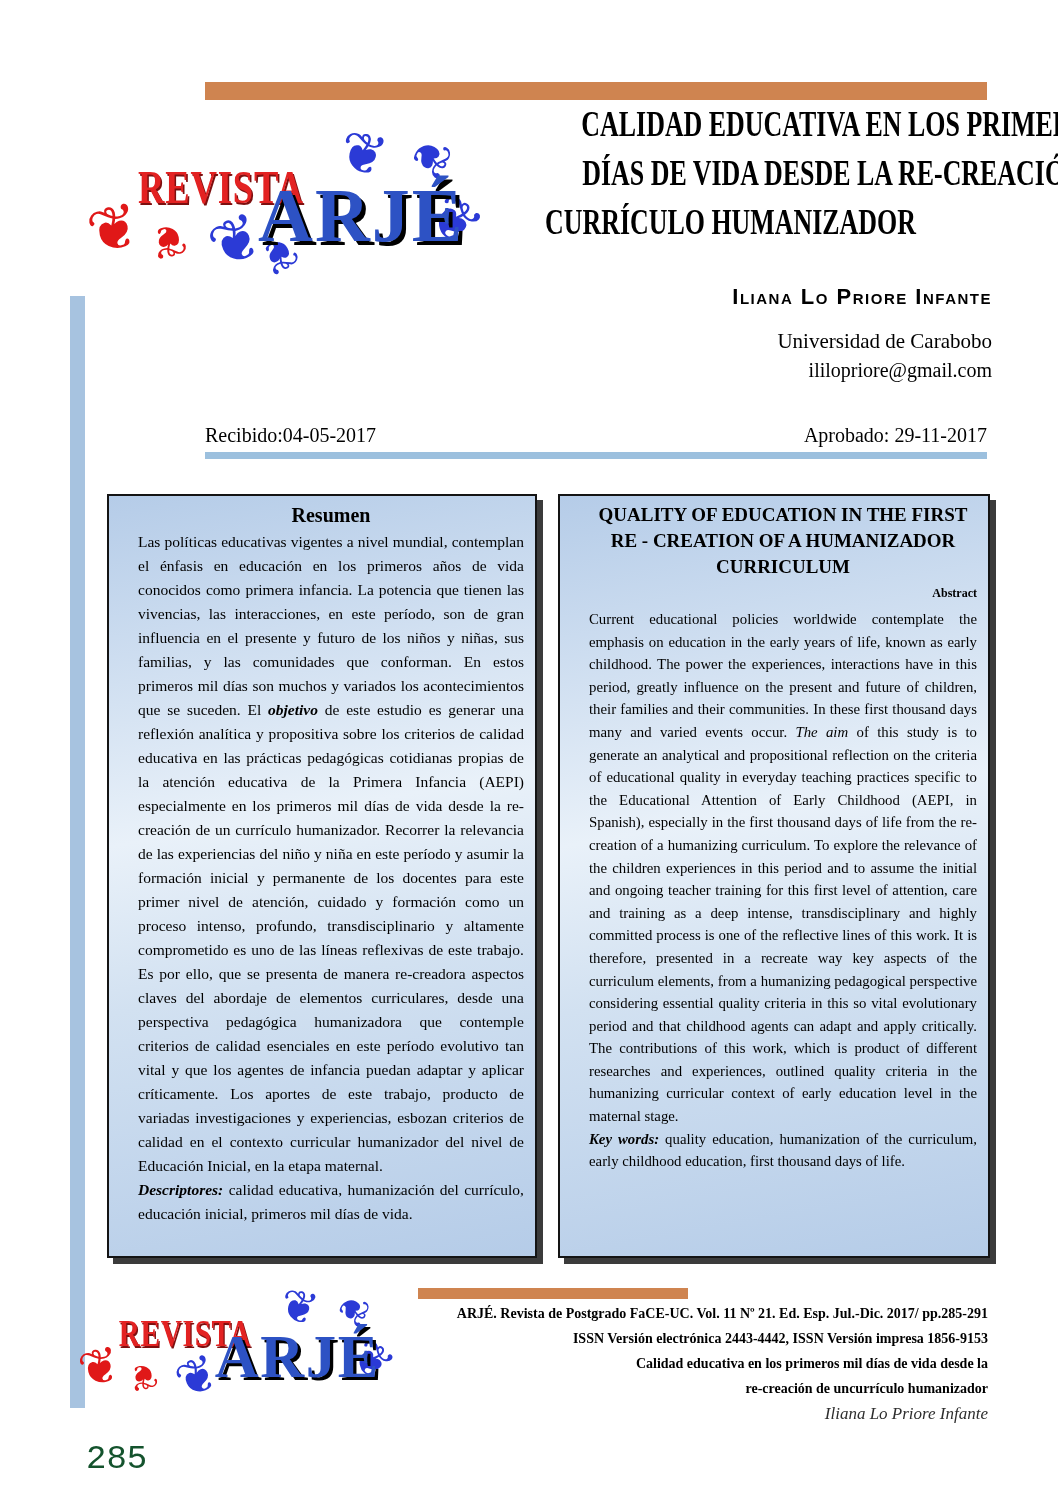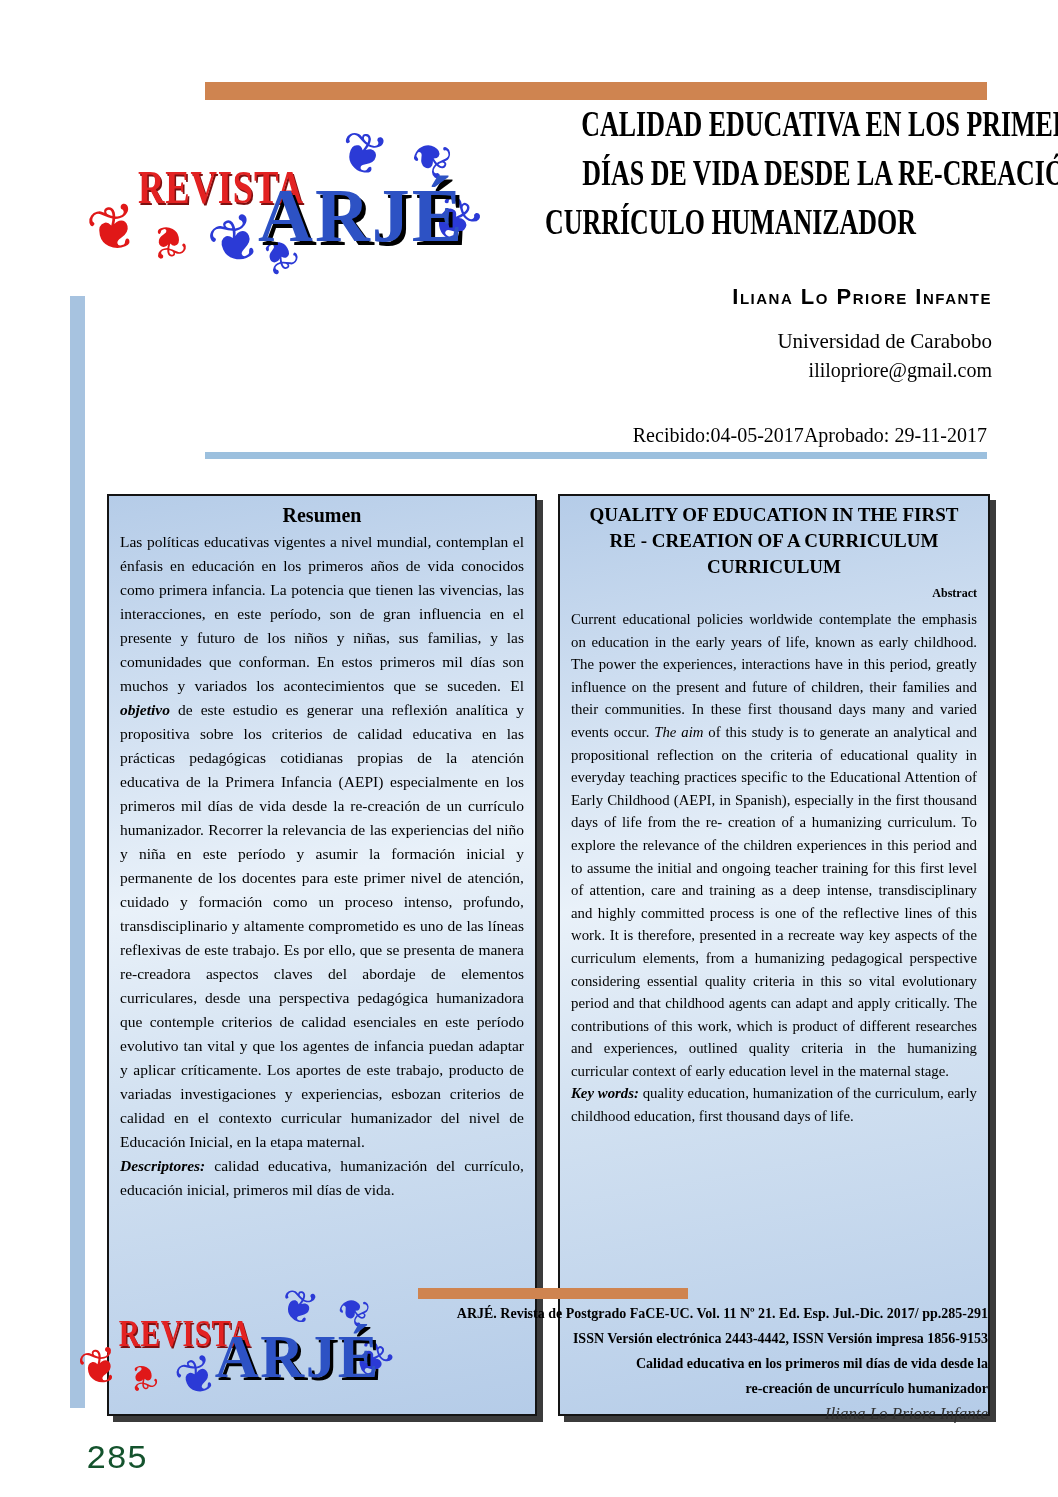--- a/index.html
+++ b/index.html
@@ -44,29 +44,29 @@
   .condense{display:inline-block;transform:scaleX(0.72);transform-origin:center;white-space:nowrap;}
 
   .author-block{right:66px;top:284px;text-align:right;}
   .author-name{
     font-family:"Liberation Sans", sans-serif;
     font-variant:small-caps;font-weight:bold;font-size:22px;letter-spacing:1.5px;
   }
   .author-affil{font-size:21px;margin-top:19px;}
   .author-email{font-size:20px;margin-top:5px;}
 
-  .dates-row{left:205px;top:424px;width:782px;display:flex;justify-content:flex-end;font-size:20px;}
+  .dates-row{left:205px;top:424px;width:782px;display:flex;justify-content:space-between;font-size:20px;}
 
   
   .abox{
-    top:494px;height:922px;box-sizing:border-box;
+    top:494px;height:764px;box-sizing:border-box;
     border:2px solid #141414;
     box-shadow:6px 6px 0 #3b3b3b;
     background:linear-gradient(170deg,#b5cce8 0%,#e9f1f9 42%,#d2e1f1 62%,#b5cce8 100%);
-    padding:6px 11px 6px 11px;overflow:hidden;
+    padding:6px 11px 6px 29px;overflow:hidden;
   }
   .abox-left{left:107px;width:430px;}
   .abox-right{left:558px;width:432px;}
   .abox-heading{font-size:20px;font-weight:bold;text-align:center;line-height:26px;}
   .abox-heading-line{font-size:19px;font-weight:bold;text-align:center;line-height:26px;}
   .abox-sub{font-size:12px;font-weight:bold;text-align:right;line-height:26px;}
   .abox-body-es{font-size:15.5px;line-height:24px;text-align:justify;margin-top:2px;}
   .abox-kw-es{font-size:15.5px;line-height:24px;text-align:justify;}
   .abox-body-en{font-size:14.8px;line-height:22.6px;text-align:justify;margin-top:2px;}
   .abox-kw-en{font-size:14.8px;line-height:22.6px;text-align:justify;}
@@ -119,21 +119,21 @@
   <div class="abs blue-rule"></div>
 
   <div class="abs abox abox-left">
     <div class="abox-heading">Resumen</div>
     <div class="abox-body-es"><span>Las políticas educativas vigentes a nivel mundial, contemplan el énfasis en educación en los primeros años de vida conocidos como primera infancia. La potencia que tienen las vivencias, las interacciones, en este período, son de gran influencia en el presente y futuro de los niños y niñas, sus familias, y las comunidades que conforman. En estos primeros mil días son muchos y variados los acontecimientos que se suceden. El </span><span class="b i">objetivo</span><span> de este estudio es generar una reflexión analítica y propositiva sobre los criterios de calidad educativa en las prácticas pedagógicas cotidianas propias de la atención educativa de la Primera Infancia (AEPI) especialmente en los primeros mil días de vida desde la re-creación de un currículo humanizador. Recorrer la relevancia de las experiencias del niño y niña en este período y asumir la formación inicial y permanente de los docentes para este primer nivel de atención, cuidado y formación como un proceso intenso, profundo, transdisciplinario y altamente comprometido es uno de las líneas reflexivas de este trabajo. Es por ello, que se presenta de manera re-creadora aspectos claves del abordaje de elementos curriculares, desde una perspectiva pedagógica humanizadora que contemple criterios de calidad esenciales en este período evolutivo tan vital y que los agentes de infancia puedan adaptar y aplicar críticamente. Los aportes de este trabajo, producto de variadas investigaciones y experiencias, esbozan criterios de calidad en el contexto curricular humanizador del nivel de Educación Inicial, en la etapa maternal.</span></div>
     <div class="abox-kw-es"><span class="b i">Descriptores:</span><span> calidad educativa, humanización del currículo, educación inicial, primeros mil días de vida.</span></div>
   </div>
 
   <div class="abs abox abox-right">
     <div class="abox-heading-line">QUALITY OF EDUCATION IN THE FIRST</div>
-    <div class="abox-heading-line">RE - CREATION OF A CURRICULUM</div>
+    <div class="abox-heading-line">RE - CREATION OF A HUMANIZADOR</div>
     <div class="abox-heading-line">CURRICULUM</div>
     <div class="abox-sub">Abstract</div>
     <div class="abox-body-en"><span>Current educational policies worldwide contemplate the emphasis on education in the early years of life, known as early childhood. The power the experiences, interactions have in this period, greatly influence on the present and future of children, their families and their communities. In these first thousand days many and varied events occur. </span><span class="i">The aim</span><span> of this study is to generate an analytical and propositional reflection on the criteria of educational quality in everyday teaching practices specific to the Educational Attention of Early Childhood (AEPI, in Spanish), especially in the first thousand days of life from the re- creation of a humanizing curriculum. To explore the relevance of the children experiences in this period and to assume the initial and ongoing teacher training for this first level of attention, care and training as a deep intense, transdisciplinary and highly committed process is one of the reflective lines of this work. It is therefore, presented in a recreate way key aspects of the curriculum elements, from a humanizing pedagogical perspective considering essential quality criteria in this so vital evolutionary period and that childhood agents can adapt and apply critically. The contributions of this work, which is product of different researches and experiences, outlined quality criteria in the humanizing curricular context of early education level in the maternal stage.</span></div>
     <div class="abox-kw-en"><span class="b i">Key words:</span><span> quality education, humanization of the curriculum, early childhood education, first thousand days of life.</span></div>
   </div>
 
   <div class="abs bar bar-footer"></div>
 
   <div class="abs logo logo-bottom" style="left:82px;top:1296px;">
     <div class="logo-inner">

